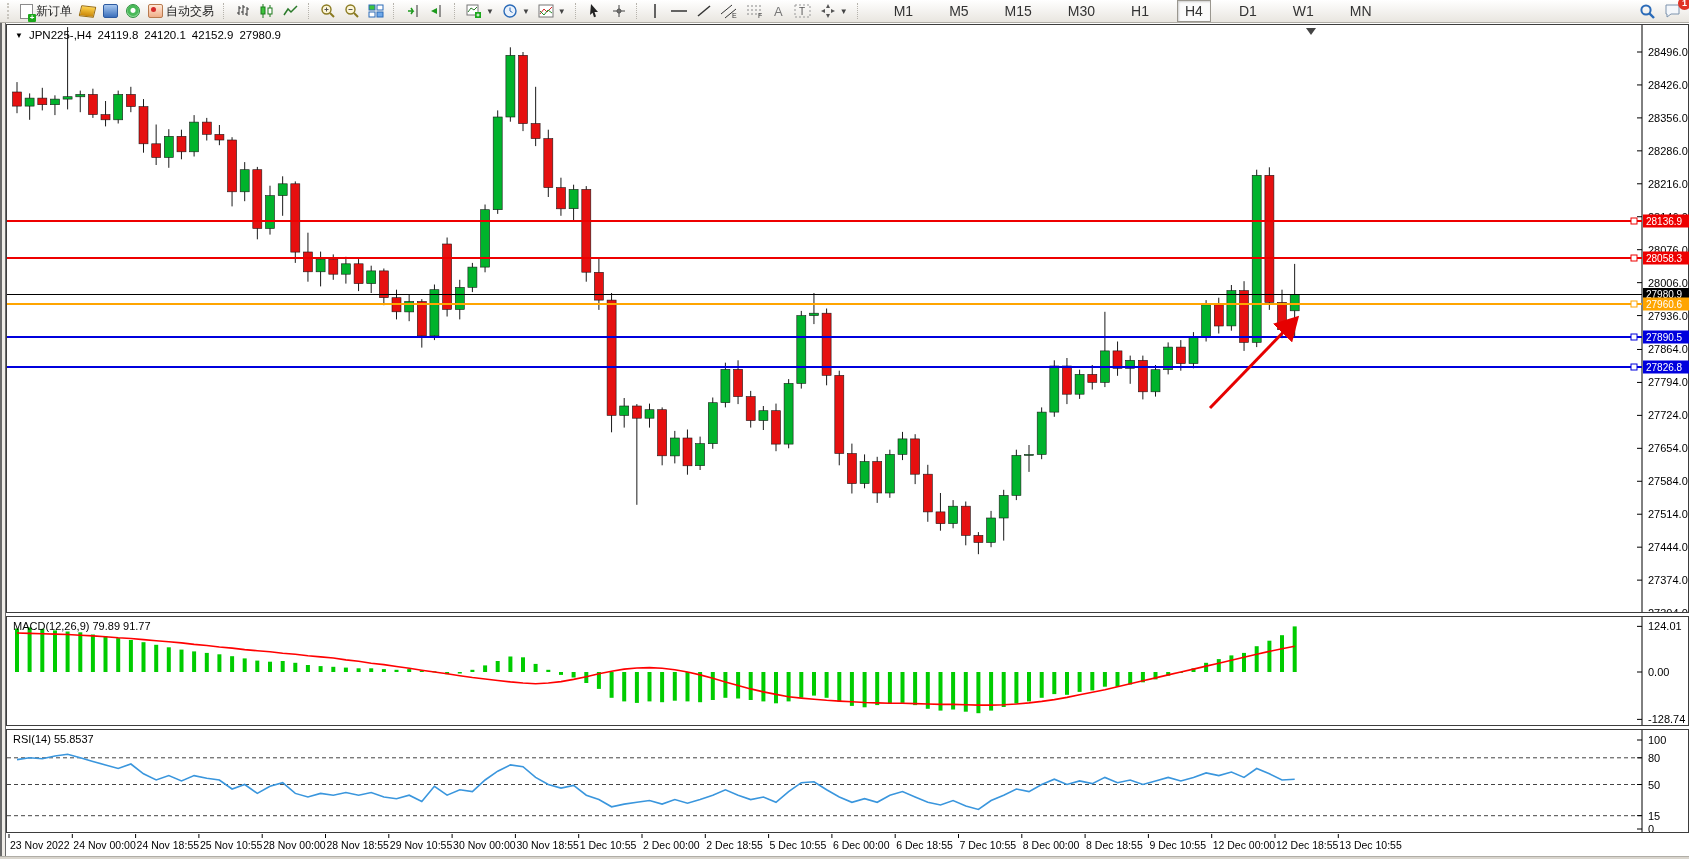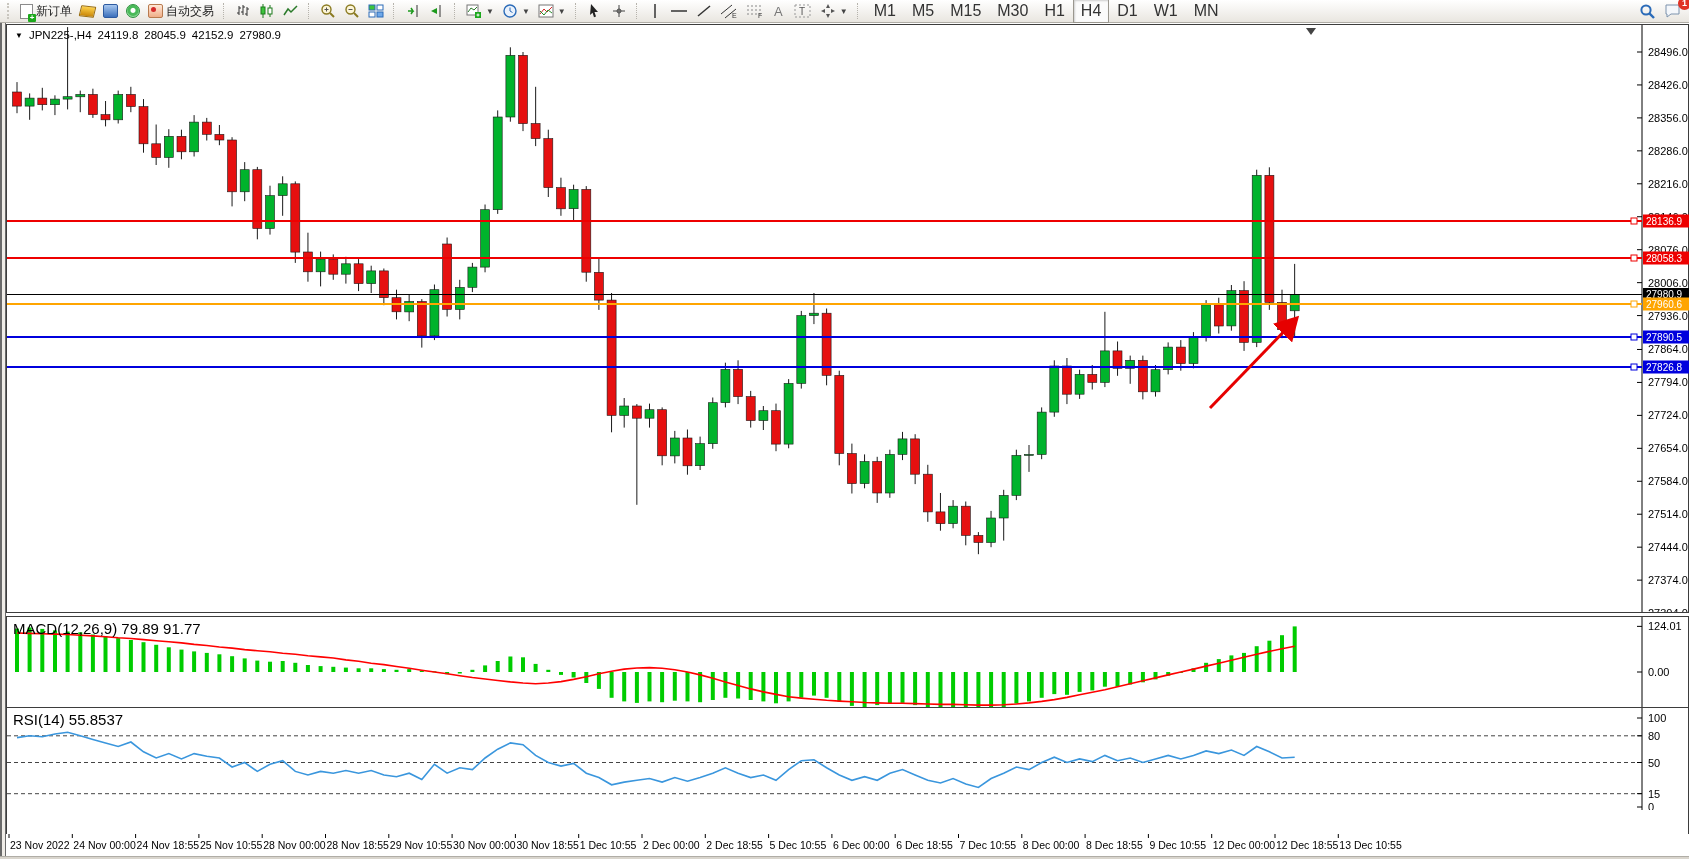--- a/index.html
+++ b/index.html
@@ -5,21 +5,21 @@
   html,body{margin:0;padding:0;background:#fff;}
   #app{position:relative;width:1689px;height:859px;overflow:hidden;background:#fff;
        font-family:"Liberation Sans",sans-serif;-webkit-font-smoothing:antialiased;}
   
   #toolbar{position:absolute;left:0;top:0;right:0;height:22px;display:flex;align-items:center;
            background:linear-gradient(#ffffff,#e9e6e0);border-bottom:1px solid #b0ada6;padding:0 4px;gap:2px;}
   .tbtn{display:flex;align-items:center;gap:3px;padding:1px 3px;height:18px;font-size:12px;color:#222;cursor:default;}
   .sep{width:2px;height:16px;border-left:1px dotted #b6b3ac;margin:0 4px;}
   .grip{width:3px;height:16px;border-left:2px dotted #c9c6bf;margin:0 3px;}
   .caret{font-size:8px;color:#444;margin-left:1px;}
-  .tfbtn{font-size:16px;color:#333;padding:2px 7px;border:1px solid transparent;}
+  .tfbtn{font-size:14px;color:#333;padding:2px 7px;border:1px solid transparent;margin-left:20px;}
   .tfbtn.active{background:#fbfbfb;border:1px solid #9a978f;box-shadow:inset 1px 1px 2px rgba(0,0,0,.18);}
   .spacer{flex:1;}
   
   .i-doc{width:11px;height:13px;background:#fff;border:1px solid #8b8b8b;position:relative;}
   .i-doc i{position:absolute;right:-4px;bottom:-4px;width:8px;height:8px;background:#1ca81c;color:#fff;
            font:bold 8px/8px "Liberation Sans",sans-serif;text-align:center;font-style:normal;border-radius:1px;}
   .i-gold{width:13px;height:9px;background:linear-gradient(#ffd24a,#c8860a);transform:skew(-14deg,7deg);
           border:1px solid #9c6f10;border-radius:1px;}
   .i-blue{width:13px;height:12px;background:linear-gradient(#a8c8f0,#3b6fbb);border:1px solid #2d5aa0;border-radius:2px;}
   .i-sig{width:12px;height:12px;border-radius:50%;border:1px solid #2c8f3c;
@@ -30,25 +30,25 @@
   .chatwrap{position:relative;}
   .badge{position:absolute;top:-4px;right:-6px;background:#e03224;color:#fff;border-radius:50%;
          width:13px;height:13px;font:bold 9px/13px "Liberation Sans",sans-serif;text-align:center;}
   
   #chart-area{position:absolute;left:0;top:23px;right:0;bottom:0;background:#fff;}
   #left-edge{position:absolute;left:0;top:0;bottom:0;width:6px;background:#efece7;
              border-left:2px solid #6a6a6a;border-right:1px solid #6a6a6a;box-sizing:border-box;}
   .pane{position:absolute;left:6px;right:0;background:#fff;border:1px solid #3d3d3d;box-sizing:border-box;}
   #pane-main{top:1px;height:589px;}
   #pane-macd{top:593px;height:110px;}
-  #pane-rsi{top:684px;height:128px;padding-left:44px;}
+  #pane-rsi{top:706px;height:104px;padding-left:44px;}
   #time-axis{position:absolute;left:6px;right:0;top:811px;height:39px;background:#fff;}
   #bottom-strip{position:absolute;left:0;right:0;top:833px;bottom:0;background:#d9d5cd;border-top:1px solid #b0ada6;}
   .pane svg{position:absolute;left:0;top:0;}
-  .pane-label{position:absolute;left:6px;top:3px;font-size:15px;color:#000;z-index:3;white-space:pre;}
+  .pane-label{position:absolute;left:6px;top:3px;font-size:11px;color:#000;z-index:3;white-space:pre;}
   #chart-title{position:absolute;left:8px;top:4px;font-size:11.5px;color:#000;z-index:3;display:flex;gap:6px;align-items:center;}
   #chart-title .tri{font-size:8px;color:#000;}
   .axt{font:11px "Liberation Sans",sans-serif;fill:#000;}
   .tag{font:10px "Liberation Sans",sans-serif;fill:#fff;}
   .tat{font:10.5px "Liberation Sans",sans-serif;fill:#000;}
 </style>
 </head>
 <body>
 
 <div id="app">
@@ -243,21 +243,21 @@
   </div>
 
   <div id="chart-area">
     <div id="left-edge"></div>
 
     <div class="pane" id="pane-main">
       <div id="chart-title">
         <span class="tri">▼</span>
         <span>JPN225-,H4</span>
         <span>24119.8</span>
-        <span>28045.9</span>
+        <span>24120.1</span>
         <span>42152.9</span>
         <span>27980.9</span>
       </div>
       <svg id="svg-main" width="1683" height="587">
           <line x1="1635" y1="0" x2="1635" y2="587" stroke="#000"></line>
           <line x1="1630" y1="27" x2="1635" y2="27" stroke="#000"></line>
           <text x="1641" y="31" class="axt">28496.0</text>
           <line x1="1630" y1="59.949" x2="1635" y2="59.949" stroke="#000"></line>
           <text x="1641" y="63.949" class="axt">28426.0</text>
           <line x1="1630" y1="92.898" x2="1635" y2="92.898" stroke="#000"></line>

